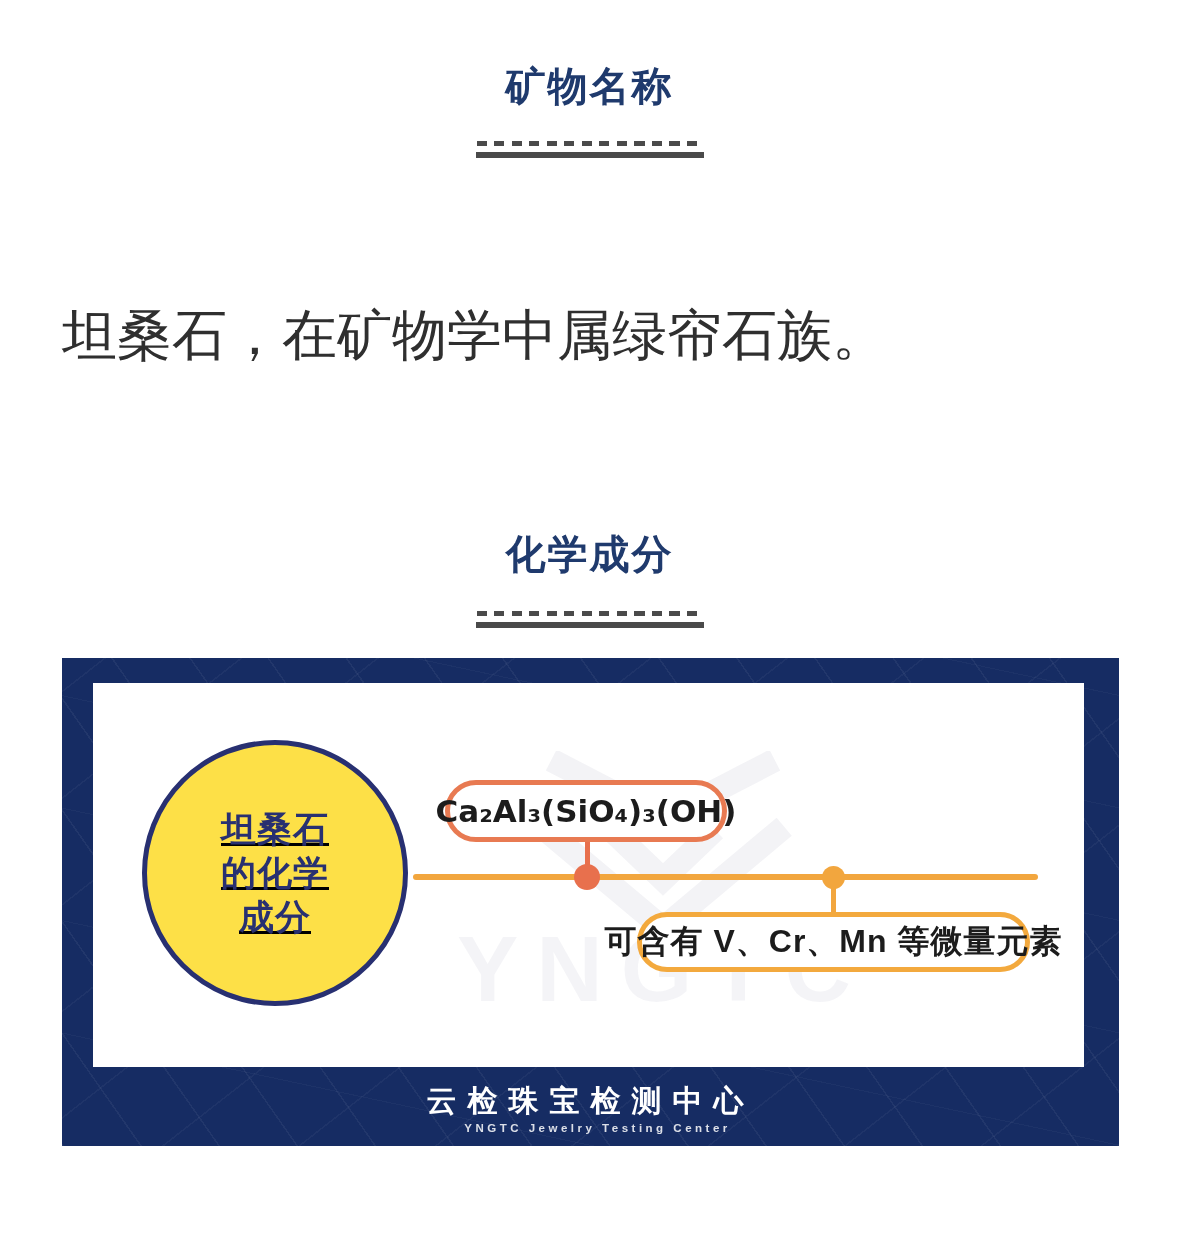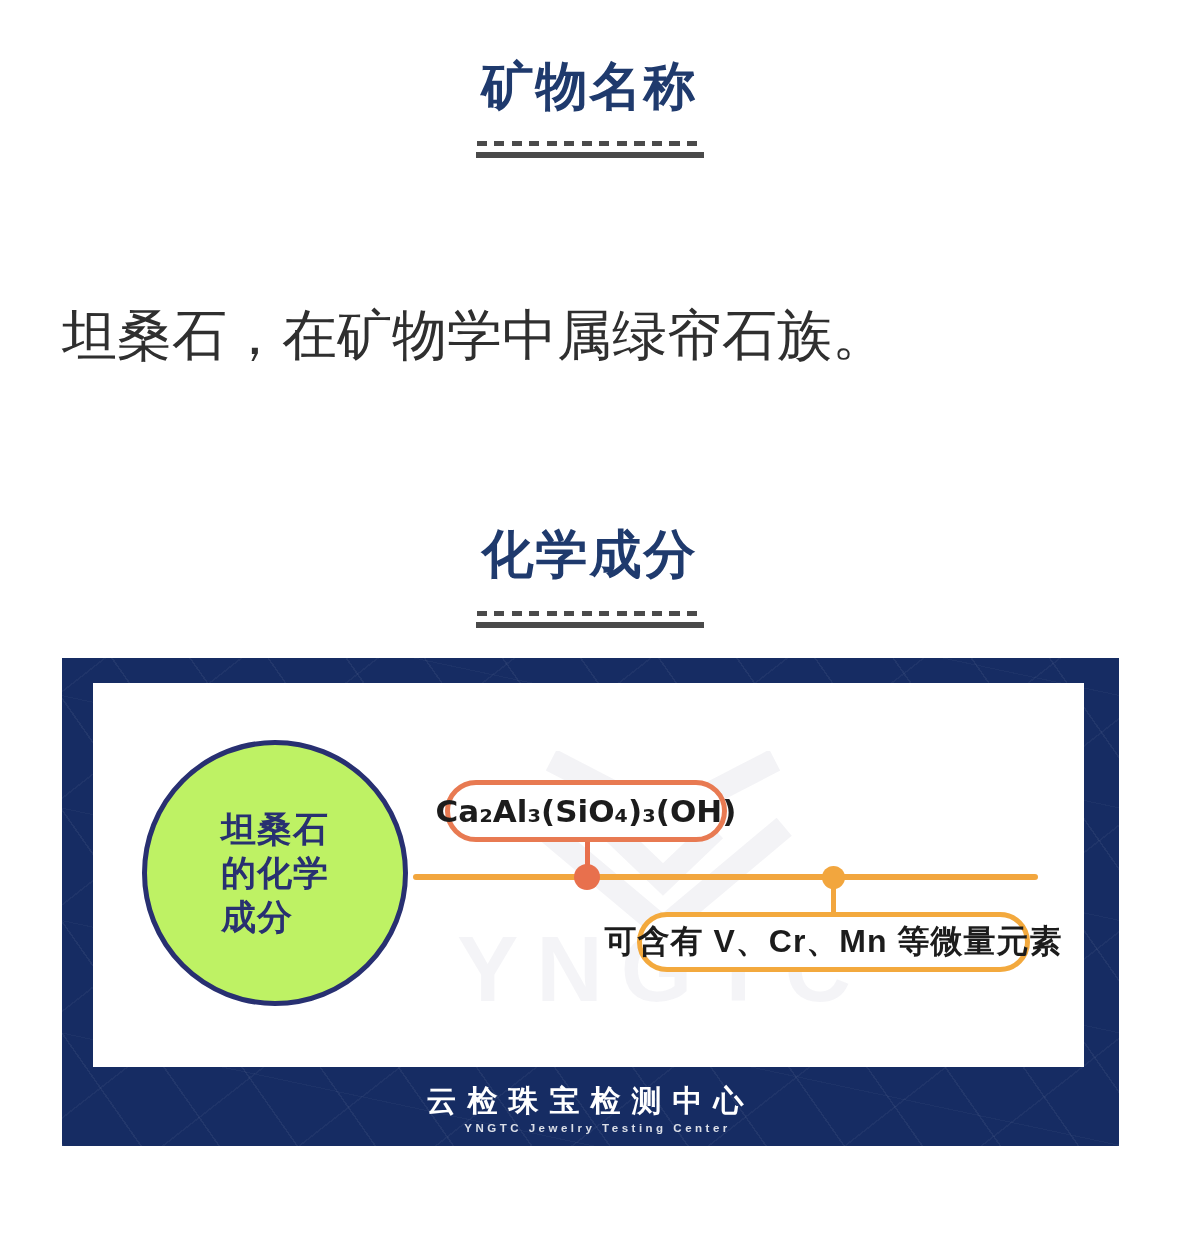--- a/index.html
+++ b/index.html
@@ -21,21 +21,21 @@
     position:relative;
     width:1179px;height:1250px;
     background:#ffffff;
     overflow:hidden;
   }
 
   
   .section-title{
     position:absolute;left:0;width:100%;
     text-align:center;
-    font-size:52px;font-weight:700;
+    font-size:40px;font-weight:700;
     color:var(--heading-navy);
     letter-spacing:2px;
     line-height:56px;
   }
   .title-1{top:58px;}
   .title-2{top:526px;}
   .dash-rule{
     position:absolute;left:50%;transform:translateX(-50%);
     width:226px;height:5px;
     background:repeating-linear-gradient(90deg,var(--underline-gray) 0 10px,transparent 10px 17.5px);
@@ -88,23 +88,24 @@
     color:rgba(30,40,90,0.05);
     font-family:"Liberation Sans","DejaVu Sans",sans-serif;
   }
 
   
   .root-circle{
     position:absolute;left:49px;top:57px;
     width:266px;height:266px;
     border:5px solid var(--circle-navy);
     border-radius:50%;
-    background:#bef264;
+    background:#fde047;
     display:flex;align-items:center;justify-content:center;
-    text-align:left;
+    text-align:center;
+    text-decoration:underline;
   }
   .root-circle .root-label{
     font-size:35px;font-weight:700;line-height:44px;
     color:var(--circle-navy);
     letter-spacing:1px;
   }
 
   
   .h-line{
     position:absolute;left:320px;top:191px;

